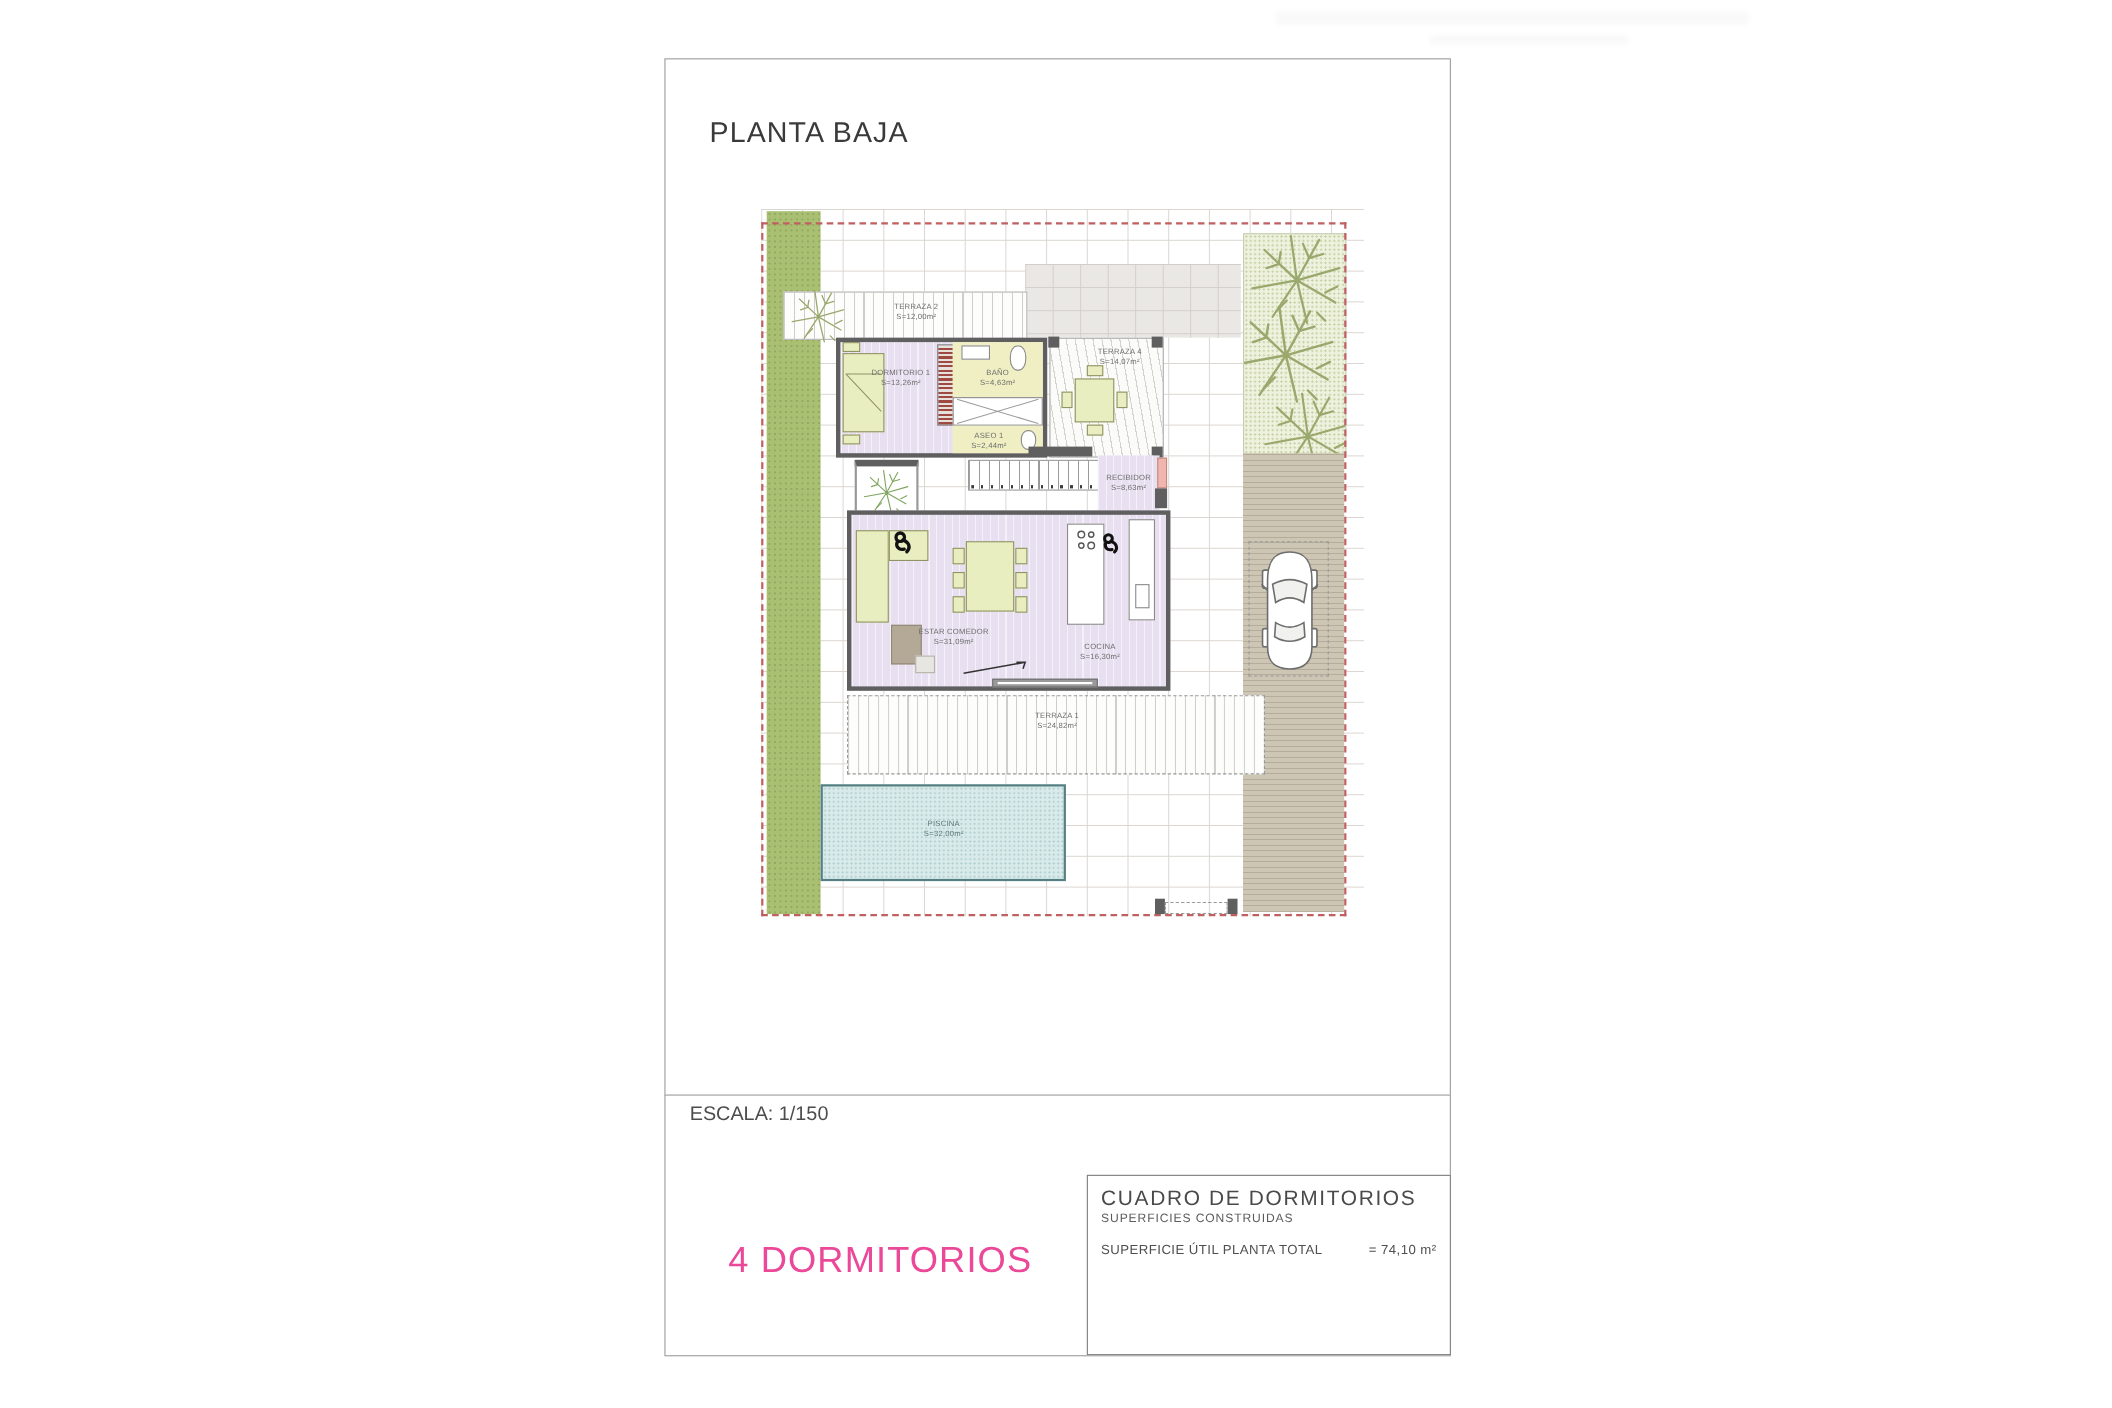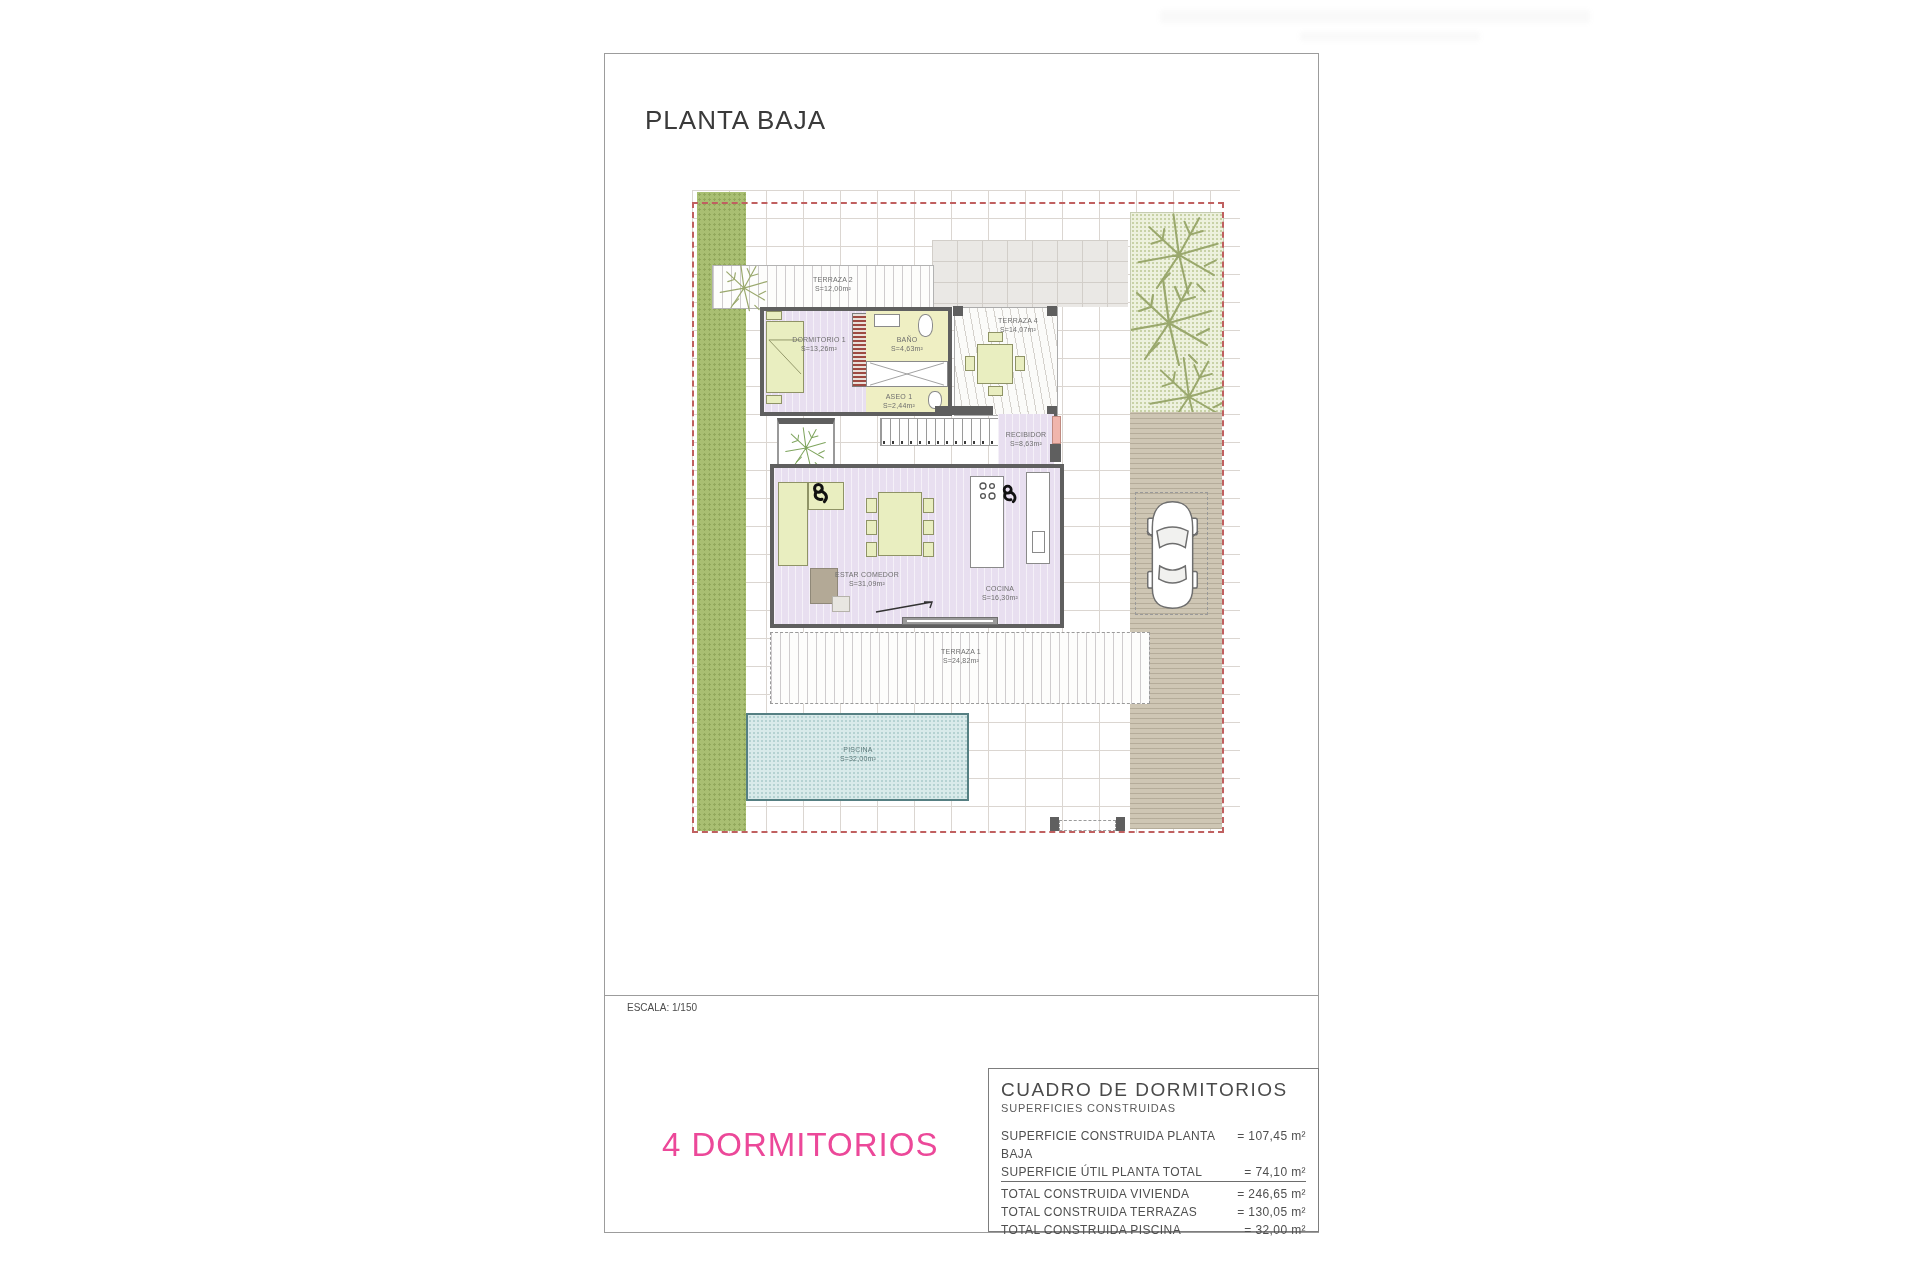--- a/index.html
+++ b/index.html
@@ -4,21 +4,21 @@
 <style>
   html,body{margin:0;padding:0;}
   body{
     width:1920px;height:1280px;position:relative;background:#ffffff;overflow:hidden;
     font-family:"Liberation Sans","DejaVu Sans",sans-serif;color:#444;
   }
   .abs{position:absolute;}
   
   .frame{border:1px solid #9c9c9c;background:#fff;}
   .sheet-title{font-size:26px;color:#3a3a3a;letter-spacing:1px;}
-  .scale-label{font-size:10px;color:#4c4c4c;}
+  .scale-label{font-size:18px;color:#4c4c4c;}
   .bedrooms-label{font-size:33px;color:#ec4899;letter-spacing:1px;}
   
   .surfaces{border:1px solid #7d7d7d;display:flex;flex-direction:column;
             padding:10px 12px 4px 12px;box-sizing:border-box;background:#fff;}
   .surfaces .t-title{font-size:19px;color:#4a4a4a;letter-spacing:1.5px;}
   .surfaces .t-sub{font-size:11px;color:#5c5c5c;letter-spacing:0.8px;margin-top:1px;}
   .trow{display:flex;justify-content:space-between;font-size:12px;color:#4f4f4f;
         line-height:1.5;letter-spacing:0.4px;}
   .trow .v{white-space:nowrap;}
   .rows-block{margin-top:13px;}
@@ -291,36 +291,18 @@
   <div class="abs dashbox" style="left:367px;top:630px;width:57px;height:11px;"></div>
 
 </div>
 
 <div class="abs surfaces" style="left:988px;top:1068px;width:331px;height:164px;">
   <div class="t-title">CUADRO DE DORMITORIOS</div>
   <div class="t-sub">SUPERFICIES CONSTRUIDAS</div>
 
   <div class="rows-block">
     <div class="trow">
-      <span>SUPERFICIE CONSTRUIDA PLANTA BAJA</span>
-      <span class="v">= 107,45 m²</span>
-    </div>
-    <div class="trow">
       <span>SUPERFICIE ÚTIL PLANTA TOTAL</span>
       <span class="v">= 74,10 m²</span>
     </div>
   </div>
 
-  <div class="totals-block">
-    <div class="trow">
-      <span>TOTAL CONSTRUIDA VIVIENDA</span>
-      <span class="v">= 246,65 m²</span>
-    </div>
-    <div class="trow">
-      <span>TOTAL CONSTRUIDA TERRAZAS</span>
-      <span class="v">= 130,05 m²</span>
-    </div>
-    <div class="trow">
-      <span>TOTAL CONSTRUIDA PISCINA</span>
-      <span class="v">= 32,00 m²</span>
-    </div>
-  </div>
 </div>
 
 </body></html>

